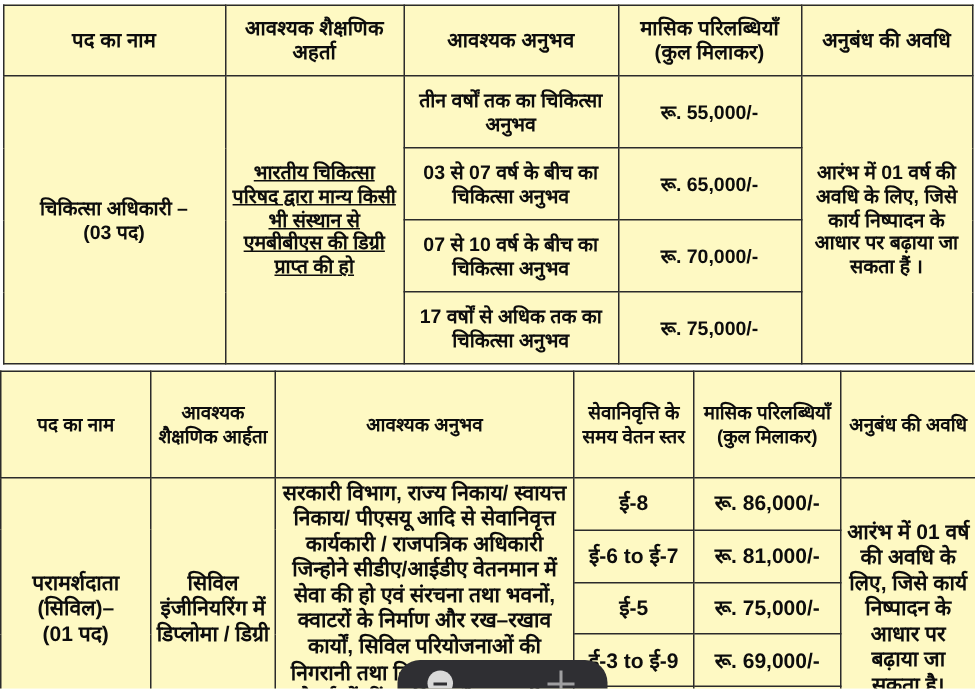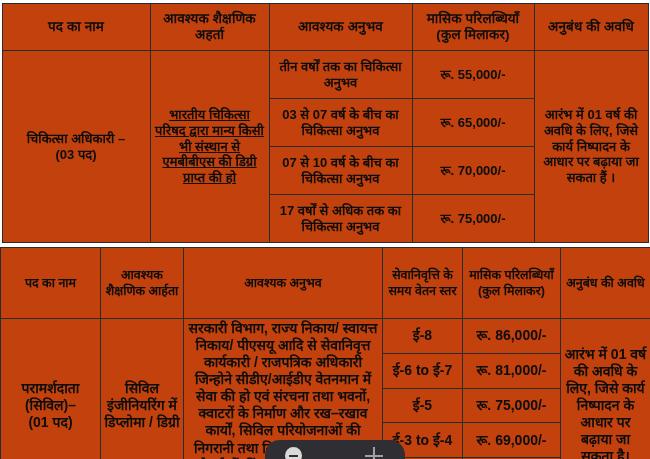--- a/index.html
+++ b/index.html
@@ -20,21 +20,21 @@
     width: 650px;
     height: 459px;
     background: #fdfdfc;
   }
 
   table.grid {
     border-collapse: collapse;
     table-layout: fixed;
     width: 646px;
     margin: 0 auto;
-    background: #c2410c;
+    background: #fef9c3;
   }
   table.grid td,
   table.grid th {
     border: 1.6px solid #2b2b2b;
     text-align: center;
     vertical-align: middle;
     font-weight: bold;
     color: #0d0d0d;
     padding: 1px 3px;
     line-height: 1.22;
@@ -255,21 +255,21 @@
       </tr>
       <tr>
         <td class="t2-level">ई-6 to ई-7</td>
         <td class="t2-sal">रू. 81,000/-</td>
       </tr>
       <tr>
         <td class="t2-level">ई-5</td>
         <td class="t2-sal">रू. 75,000/-</td>
       </tr>
       <tr>
-        <td class="t2-level">ई-3 to ई-4</td>
+        <td class="t2-level">ई-3 to ई-9</td>
         <td class="t2-sal">रू. 69,000/-</td>
       </tr>
       <tr>
         <td class="t2-level">ई-1 to ई-2</td>
         <td class="t2-sal">रू. 58,000/-</td>
       </tr>
     </tbody>
   </table>
 
   <div id="zoom-overlay">

